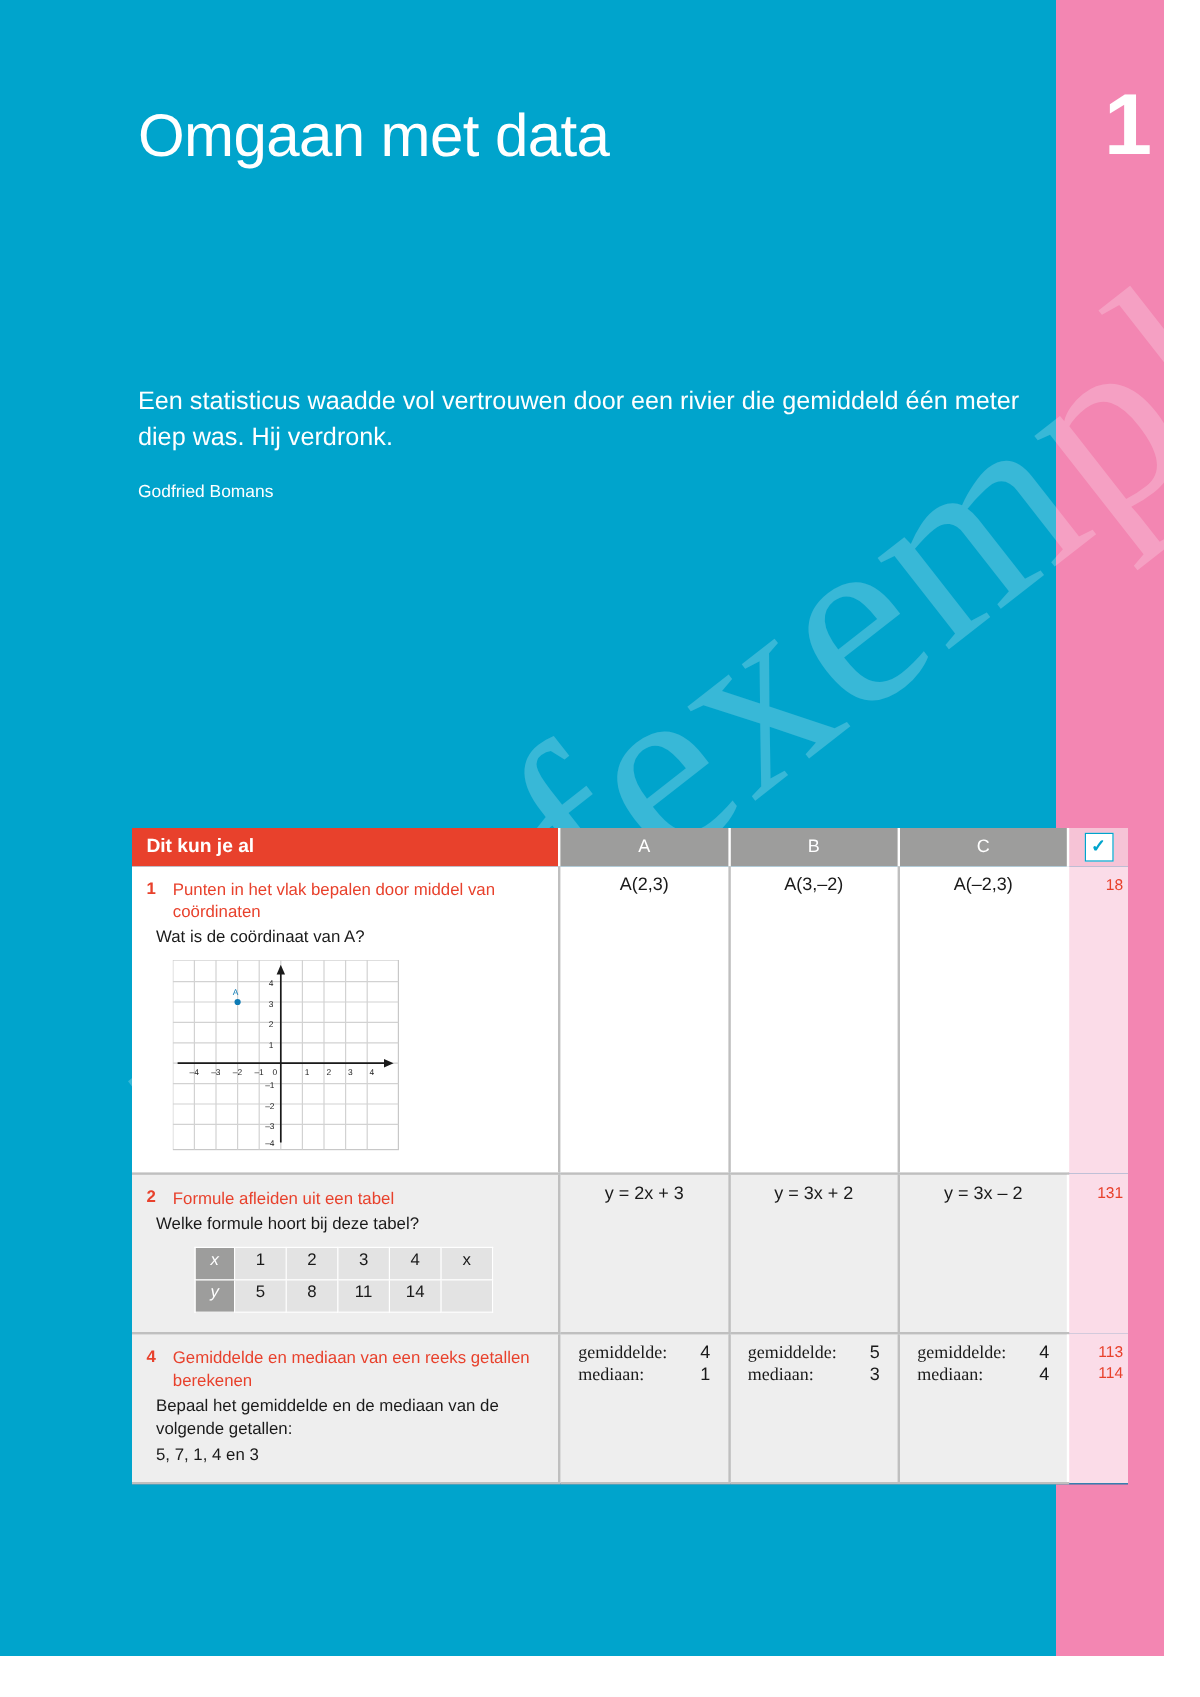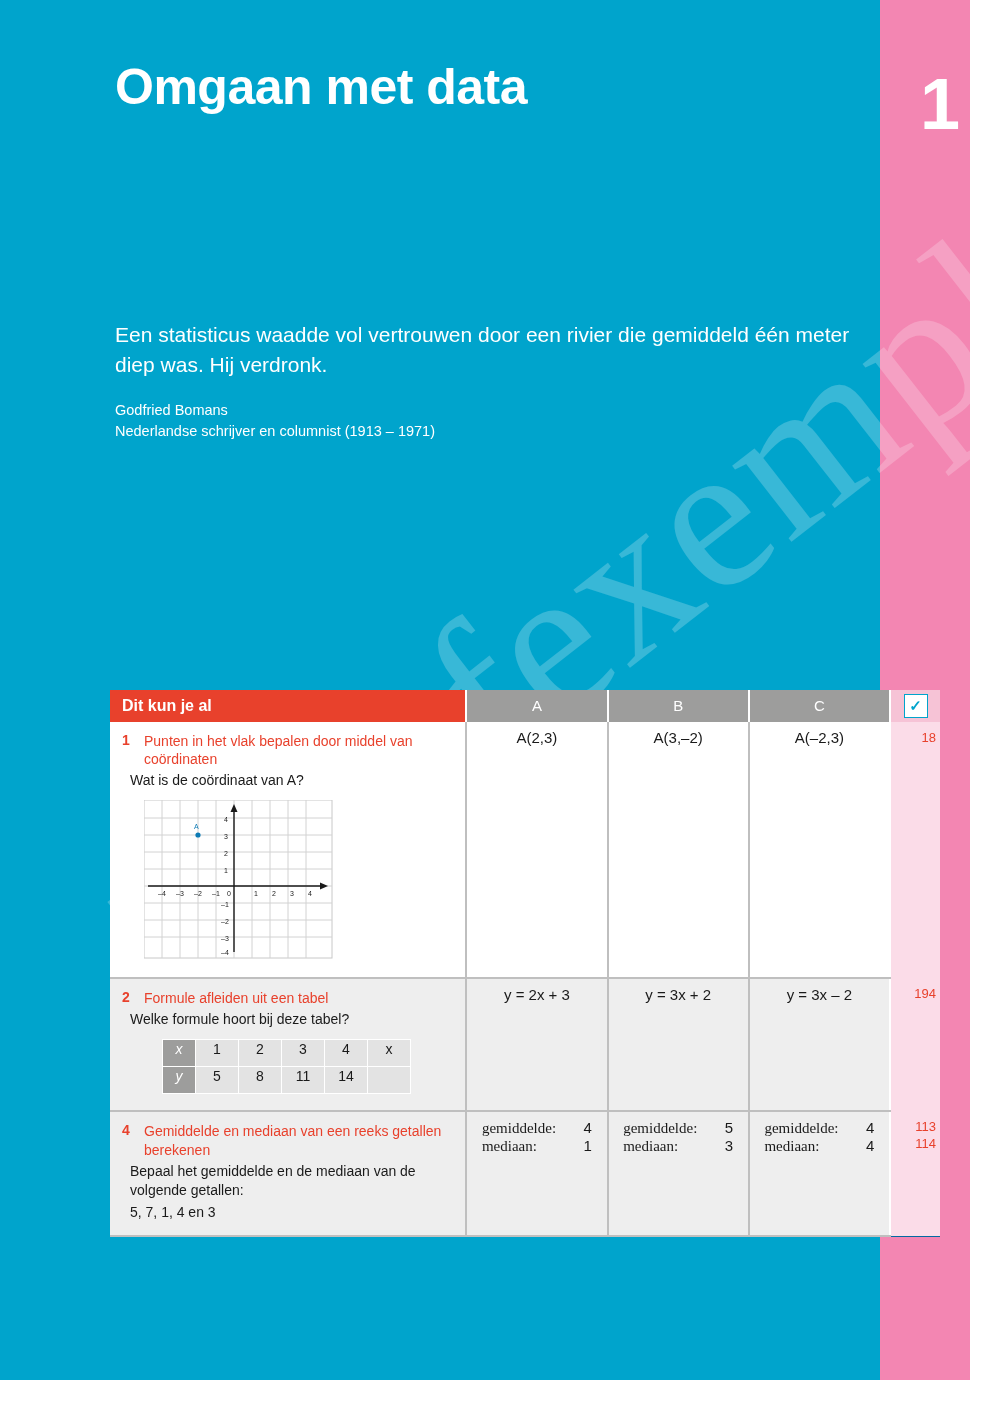--- a/index.html
+++ b/index.html
@@ -41,22 +41,22 @@
     font-size:210px;
     color:rgba(255,255,255,0.22);
     transform:rotate(-38deg);
     white-space:nowrap;
     left:-40px;top:430px;
     letter-spacing:2px;
   }
 
   
   .chapter-title{
-    position:absolute;left:115px;top:58px;
-    font-size:50px;font-weight:bold;color:#ffffff;
+    position:absolute;left:115px;top:84px;
+    font-size:50px;font-weight:normal;color:#ffffff;
     letter-spacing:-0.5px;
   }
   .chapter-number{
     position:absolute;left:920px;top:68px;
     font-size:72px;font-weight:bold;color:#ffffff;
     line-height:1;
   }
 
   
   .quote{
@@ -144,21 +144,20 @@
   <div class="watermark">
     <span>Proefexemplaar</span>
   </div>
 
   <div class="chapter-title">Omgaan met data</div>
   <div class="chapter-number">1</div>
 
   <div class="quote">Een statisticus waadde vol vertrouwen door een rivier die gemiddeld één meter diep was. Hij verdronk.</div>
   <div class="quote-author">
     <div>Godfried Bomans</div>
-    <div>Nederlandse schrijver en columnist (1913 – 1971)</div>
   </div>
 
   <table class="tbl">
     <thead>
       <tr>
         <th class="hdr-red">Dit kun je al</th>
         <th class="hdr-grey">A</th>
         <th class="hdr-grey">B</th>
         <th class="hdr-grey">C</th>
         <th class="hdr-check">
@@ -252,21 +251,21 @@
               <td class="val">11</td>
               <td class="val">14</td>
               <td class="val"></td>
             </tr>
           </tbody>
             </table>
         </td>
         <td class="acell alt">y = 2x + 3</td>
         <td class="acell alt">y = 3x + 2</td>
         <td class="acell alt">y = 3x – 2</td>
-        <td class="pcell">194</td>
+        <td class="pcell">131</td>
       </tr>
 
 
       <tr>
         <td class="qcell alt">
           <span class="qnum">4</span><span class="qtitle">Gemiddelde en mediaan van een reeks getallen berekenen</span>
           <div class="qbody">Bepaal het gemiddelde en de mediaan van de volgende getallen:</div>
           <div class="qbody sub">5, 7, 1, 4 en 3</div>
         </td>
         <td class="acell alt">

